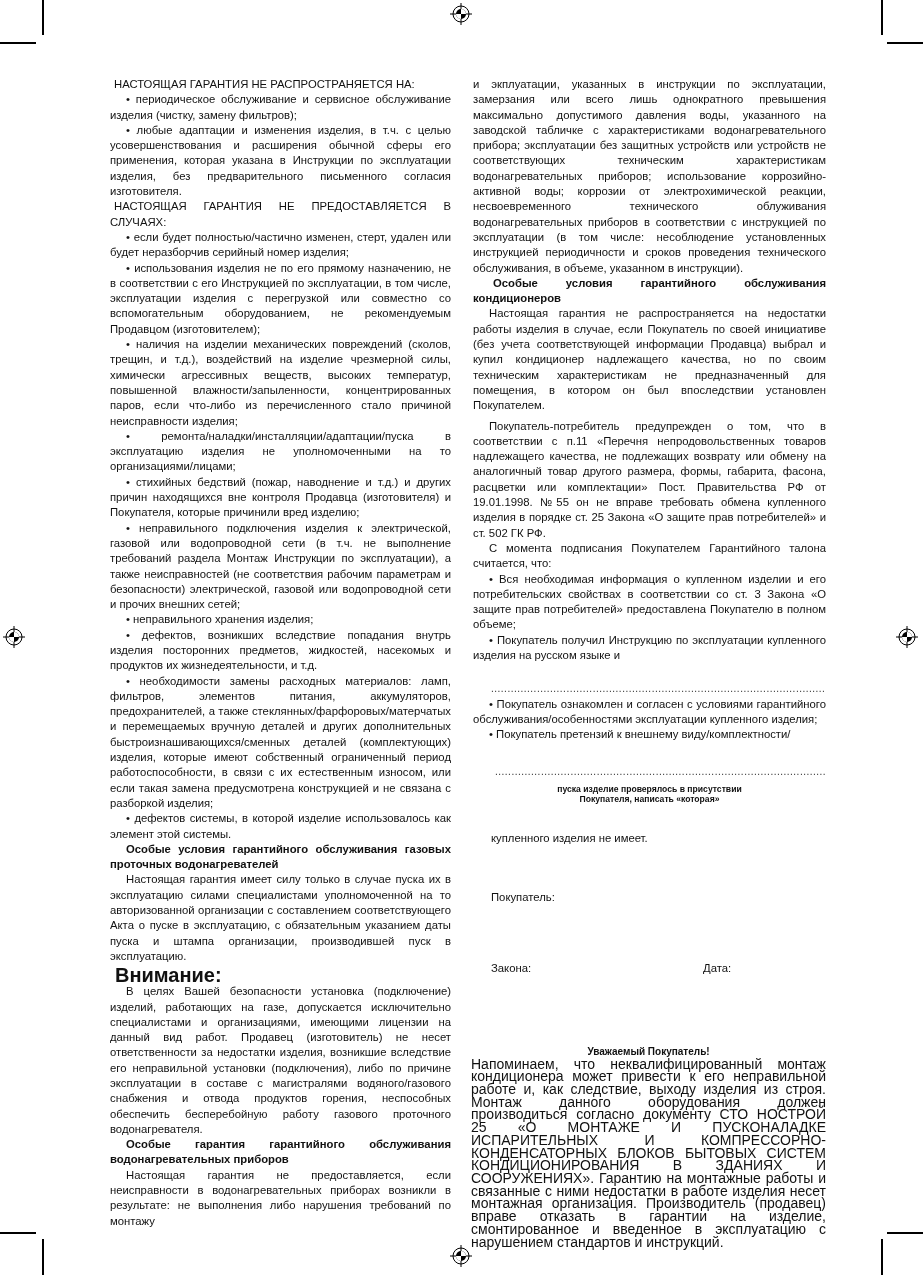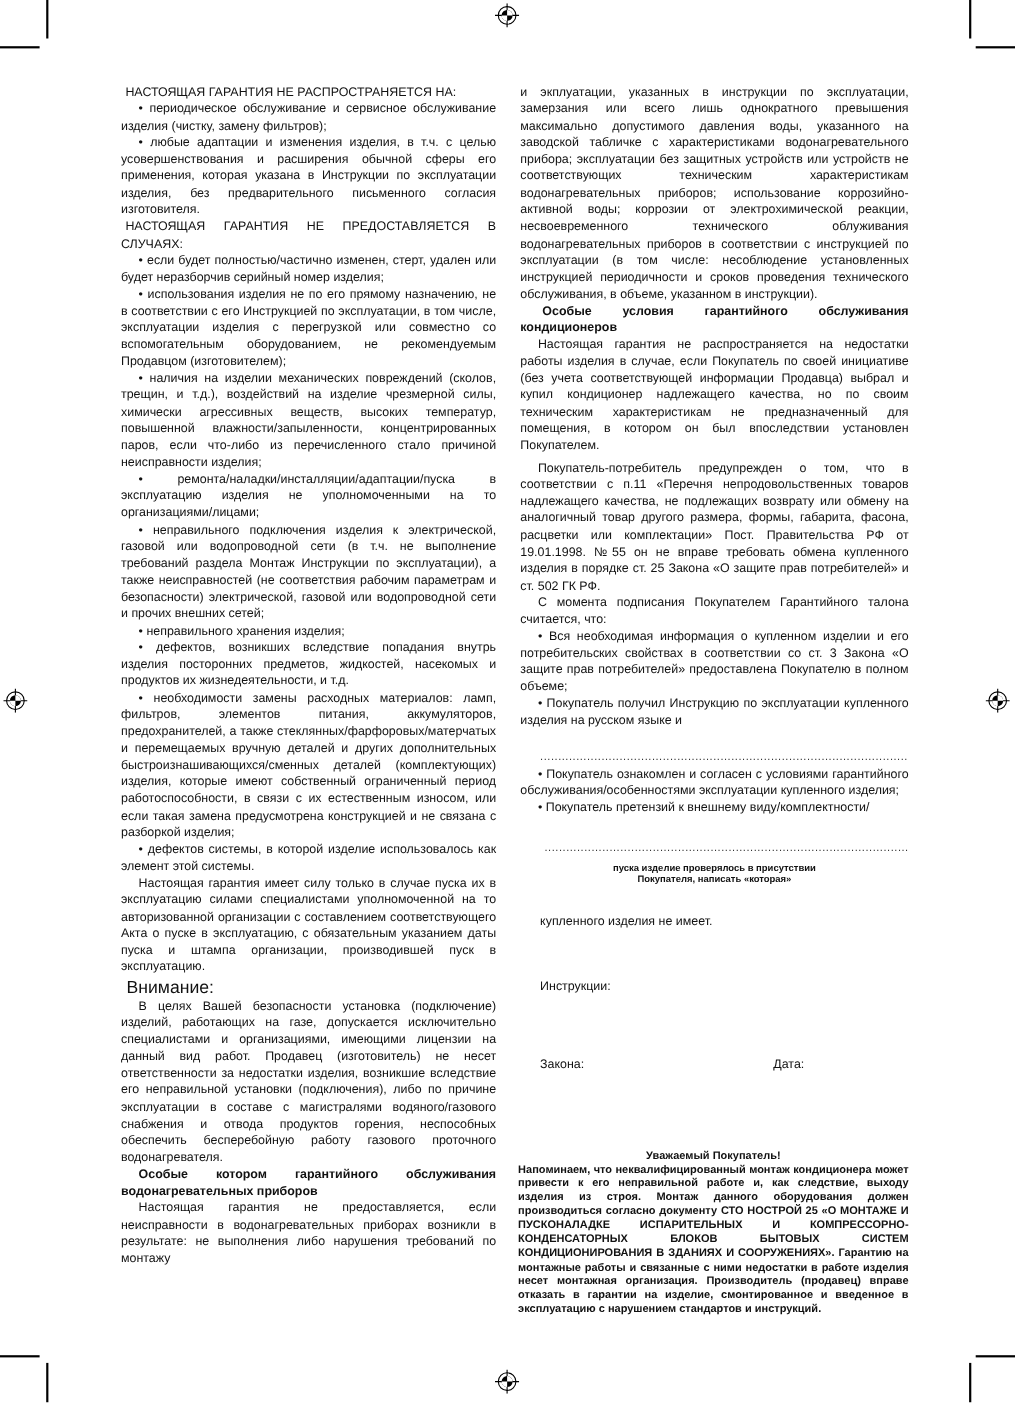--- a/index.html
+++ b/index.html
@@ -7,26 +7,26 @@
   .crop { position: absolute; background: #000; }
   .reg { position: absolute; width: 22px; height: 22px; }
   .col { position: absolute; top: 77px; font-size: 11.3px; line-height: 15.3px; text-align: justify; }
   .col-left { left: 110px; width: 341px; }
   .col-right { left: 473px; width: 353px; }
   .p { margin: 0; text-indent: 0; }
   .ind { text-indent: 16px; }
   .bullet { text-indent: 16px; }
   .bold { font-weight: bold; }
   .title-upper { text-indent: 4px; }
-  .warn { font-weight: normal; font-size: 16px; line-height: 18px; margin: 2px 0 0 5px; }
+  .warn { font-weight: bold; font-size: 20px; line-height: 18px; margin: 2px 0 0 5px; }
   .dots { overflow: hidden; white-space: nowrap; letter-spacing: 0.5px; font-size: 10px; color: #333; }
   .note-small { font-weight: bold; font-size: 8.6px; line-height: 10.5px; text-align: center; margin-top: 4px; }
   .field-label { font-size: 11.3px; }
   .box-title { font-weight: bold; text-align: center; font-size: 10px; line-height: 13px; }
-  .box-text { font-weight: bold; font-size: 10px; line-height: 12.7px; text-align: justify; margin: 0; }
+  .box-text { font-weight: normal; font-size: 14px; line-height: 12.7px; text-align: justify; margin: 0; }
 </style>
 </head>
 <body>
 
 <div class="crop" style="left:42px; top:0; width:1.5px; height:35px;"></div>
 <div class="crop" style="left:0; top:42px; width:36px; height:1.5px;"></div>
 <div class="crop" style="left:881px; top:0; width:1.5px; height:35px;"></div>
 <div class="crop" style="left:887px; top:42px; width:36px; height:1.5px;"></div>
 <div class="crop" style="left:0; top:1232px; width:36px; height:1.5px;"></div>
 <div class="crop" style="left:42px; top:1239px; width:1.5px; height:36px;"></div>
@@ -68,50 +68,52 @@
 
 <div class="col col-left">
   <p class="p title-upper">НАСТОЯЩАЯ ГАРАНТИЯ НЕ РАСПРОСТРАНЯЕТСЯ НА:</p>
   <p class="p bullet">• периодическое обслуживание и сервисное обслуживание изделия (чистку, замену фильтров);</p>
   <p class="p bullet">• любые адаптации и изменения изделия, в т.ч. с целью усовершенствования и расширения обычной сферы его применения, которая  указана в Инструкции по эксплуатации изделия, без предварительного письменного согласия изготовителя.</p>
   <p class="p title-upper" style="word-spacing:10px;">НАСТОЯЩАЯ ГАРАНТИЯ НЕ ПРЕДОСТАВЛЯЕТСЯ В СЛУЧАЯХ:</p>
   <p class="p bullet">• если будет полностью/частично изменен, стерт, удален или будет неразборчив серийный номер изделия;</p>
   <p class="p bullet">• использования изделия не по его прямому назначению, не в соответствии с его Инструкцией по эксплуатации, в том числе, эксплуатации изделия с перегрузкой или совместно со вспомогательным оборудованием, не рекомендуемым Продавцом (изготовителем);</p>
   <p class="p bullet">• наличия на изделии механических повреждений (сколов, трещин, и т.д.), воздействий на изделие чрезмерной силы, химически агрессивных веществ, высоких температур, повышенной влажности/запыленности, концентрированных паров, если что-либо из перечисленного стало причиной неисправности изделия;</p>
   <p class="p bullet">• ремонта/наладки/инсталляции/адаптации/пуска в эксплуатацию изделия не уполномоченными на то организациями/лицами;</p>
+  <p class="p bullet">• стихийных бедствий (пожар, наводнение и т.д.) и других причин находящихся вне контроля Продавца (изготовителя) и Покупателя, которые причинили вред изделию;</p>
   <p class="p bullet">• неправильного подключения изделия к электрической, газовой или водопроводной сети (в т.ч. не выполнение требований раздела Монтаж Инструкции по эксплуатации), а также неисправностей (не соответствия рабочим параметрам и безопасности) электрической, газовой или водопроводной сети и прочих внешних сетей;</p>
   <p class="p bullet">• неправильного хранения изделия;</p>
   <p class="p bullet">• дефектов, возникших вследствие попадания внутрь изделия посторонних предметов, жидкостей, насекомых и продуктов их жизнедеятельности, и т.д.</p>
   <p class="p bullet">• необходимости замены расходных материалов: ламп, фильтров, элементов питания, аккумуляторов, предохранителей, а также стеклянных/фарфоровых/матерчатых и перемещаемых вручную деталей и других дополнительных быстроизнашивающихся/сменных деталей (комплектующих) изделия, которые имеют собственный ограниченный период работоспособности, в связи с их естественным износом, или если такая замена предусмотрена конструкцией  и не связана с разборкой изделия;</p>
   <p class="p bullet">• дефектов системы, в которой изделие использовалось как элемент этой системы.</p>
+  <p class="p ind bold">Особые условия гарантийного обслуживания газовых проточных водонагревателей</p>
   <p class="p ind">Настоящая гарантия имеет силу только в случае пуска их в эксплуатацию силами специалистами уполномоченной на то авторизованной организации с составлением соответствующего Акта о пуске в эксплуатацию, с обязательным указанием даты пуска и штампа организации, производившей пуск в эксплуатацию.</p>
   <p class="warn">Внимание:</p>
   <p class="p ind">В целях Вашей безопасности установка (подключение) изделий, работающих на газе, допускается исключительно специалистами и организациями, имеющими лицензии на данный вид работ. Продавец (изготовитель) не несет ответственности за недостатки изделия, возникшие вследствие его неправильной установки (подключения), либо по причине эксплуатации в составе с магистралями водяного/газового снабжения и отвода продуктов горения, неспособных обеспечить бесперебойную работу газового проточного водонагревателя.</p>
-  <p class="p ind bold">Особые котором гарантийного обслуживания водонагревательных приборов</p>
+  <p class="p ind bold">Особые гарантия гарантийного обслуживания водонагревательных приборов</p>
   <p class="p ind">Настоящая гарантия не предоставляется, если неисправности в водонагревательных приборах возникли в результате: не выполнения либо нарушения требований по монтажу</p>
 </div>
 
 <div class="col col-right">
   <p class="p">и экплуатации, указанных в инструкции по эксплуатации, замерзания или всего лишь однократного превышения максимально допустимого давления воды, указанного на заводской табличке с характеристиками водонагревательного прибора; эксплуатации без защитных устройств или устройств не соответствующих техническим характеристикам водонагревательных приборов; использование коррозийно-активной воды; коррозии от электрохимической реакции, несвоевременного технического облуживания водонагревательных приборов в соответствии с инструкцией по эксплуатации (в том числе: несоблюдение установленных инструкцией периодичности и сроков проведения технического обслуживания, в объеме, указанном в инструкции).</p>
   <p class="p ind bold" style="text-indent:20px;">Особые условия гарантийного обслуживания кондиционеров</p>
   <p class="p ind">Настоящая гарантия не распространяется на недостатки работы изделия в случае, если Покупатель по своей инициативе (без учета соответствующей информации Продавца) выбрал и купил кондиционер надлежащего качества, но по своим техническим характеристикам не предназначенный для помещения, в котором он был впоследствии установлен Покупателем.</p>
   <p class="p ind" style="margin-top:5px;">Покупатель-потребитель предупрежден о том, что в соответствии с п.11 «Перечня непродовольственных товаров надлежащего качества, не подлежащих возврату  или обмену на аналогичный товар другого размера, формы, габарита, фасона, расцветки или комплектации» Пост. Правительства РФ от 19.01.1998. №55 он не вправе требовать обмена купленного изделия в порядке ст. 25 Закона «О защите прав потребителей» и ст. 502 ГК РФ.</p>
   <p class="p ind">С момента подписания Покупателем Гарантийного талона считается, что:</p>
   <p class="p bullet">• Вся необходимая информация о купленном изделии и его потребительских свойствах в соответствии со ст. 3 Закона «О защите прав потребителей» предоставлена Покупателю в полном объеме;</p>
   <p class="p bullet">• Покупатель получил Инструкцию по эксплуатации купленного изделия на русском языке и</p>
   <div class="dots" style="margin:18px 0 0 18px;">...........................................................................................................................;</div>
   <p class="p bullet">• Покупатель ознакомлен и согласен  с условиями гарантийного обслуживания/особенностями эксплуатации купленного изделия;</p>
   <p class="p bullet">• Покупатель претензий к внешнему виду/комплектности/</p>
   <div class="dots" style="margin:22px 0 0 22px;">..............................................................................................................................</div>
   <div class="note-small">
     <div>пуска изделие проверялось в присутствии</div>
     <div>Покупателя, написать «которая»</div>
   </div>
   <p class="p" style="margin:26px 0 0 18px;">купленного изделия не имеет.</p>
-  <p class="p field-label" style="margin:44px 0 0 18px;">Инструкции:</p>
+  <p class="p field-label" style="margin:44px 0 0 18px;">Покупатель:</p>
   <div style="display:flex; margin:56px 0 0 18px;">
     <span class="field-label" style="width:212px;">Закона:</span>
     <span class="field-label">Дата:</span>
   </div>
   <div style="margin-top:68px; margin-left:-2px;">
     <div class="box-title">Уважаемый Покупатель!</div>
     <p class="box-text">Напоминаем, что неквалифицированный монтаж кондиционера может привести к его неправильной работе и, как следствие, выходу изделия из строя. Монтаж данного оборудования должен производиться согласно документу СТО НОСТРОЙ 25 «О МОНТАЖЕ И ПУСКОНАЛАДКЕ ИСПАРИТЕЛЬНЫХ И КОМПРЕССОРНО-КОНДЕНСАТОРНЫХ БЛОКОВ БЫТОВЫХ СИСТЕМ КОНДИЦИОНИРОВАНИЯ В ЗДАНИЯХ И СООРУЖЕНИЯХ». Гарантию на монтажные работы и связанные с ними недостатки в работе изделия несет монтажная организация. Производитель (продавец) вправе отказать в гарантии на изделие, смонтированное и введенное в эксплуатацию с нарушением стандартов и инструкций.</p>
   </div>
 </div>
 

